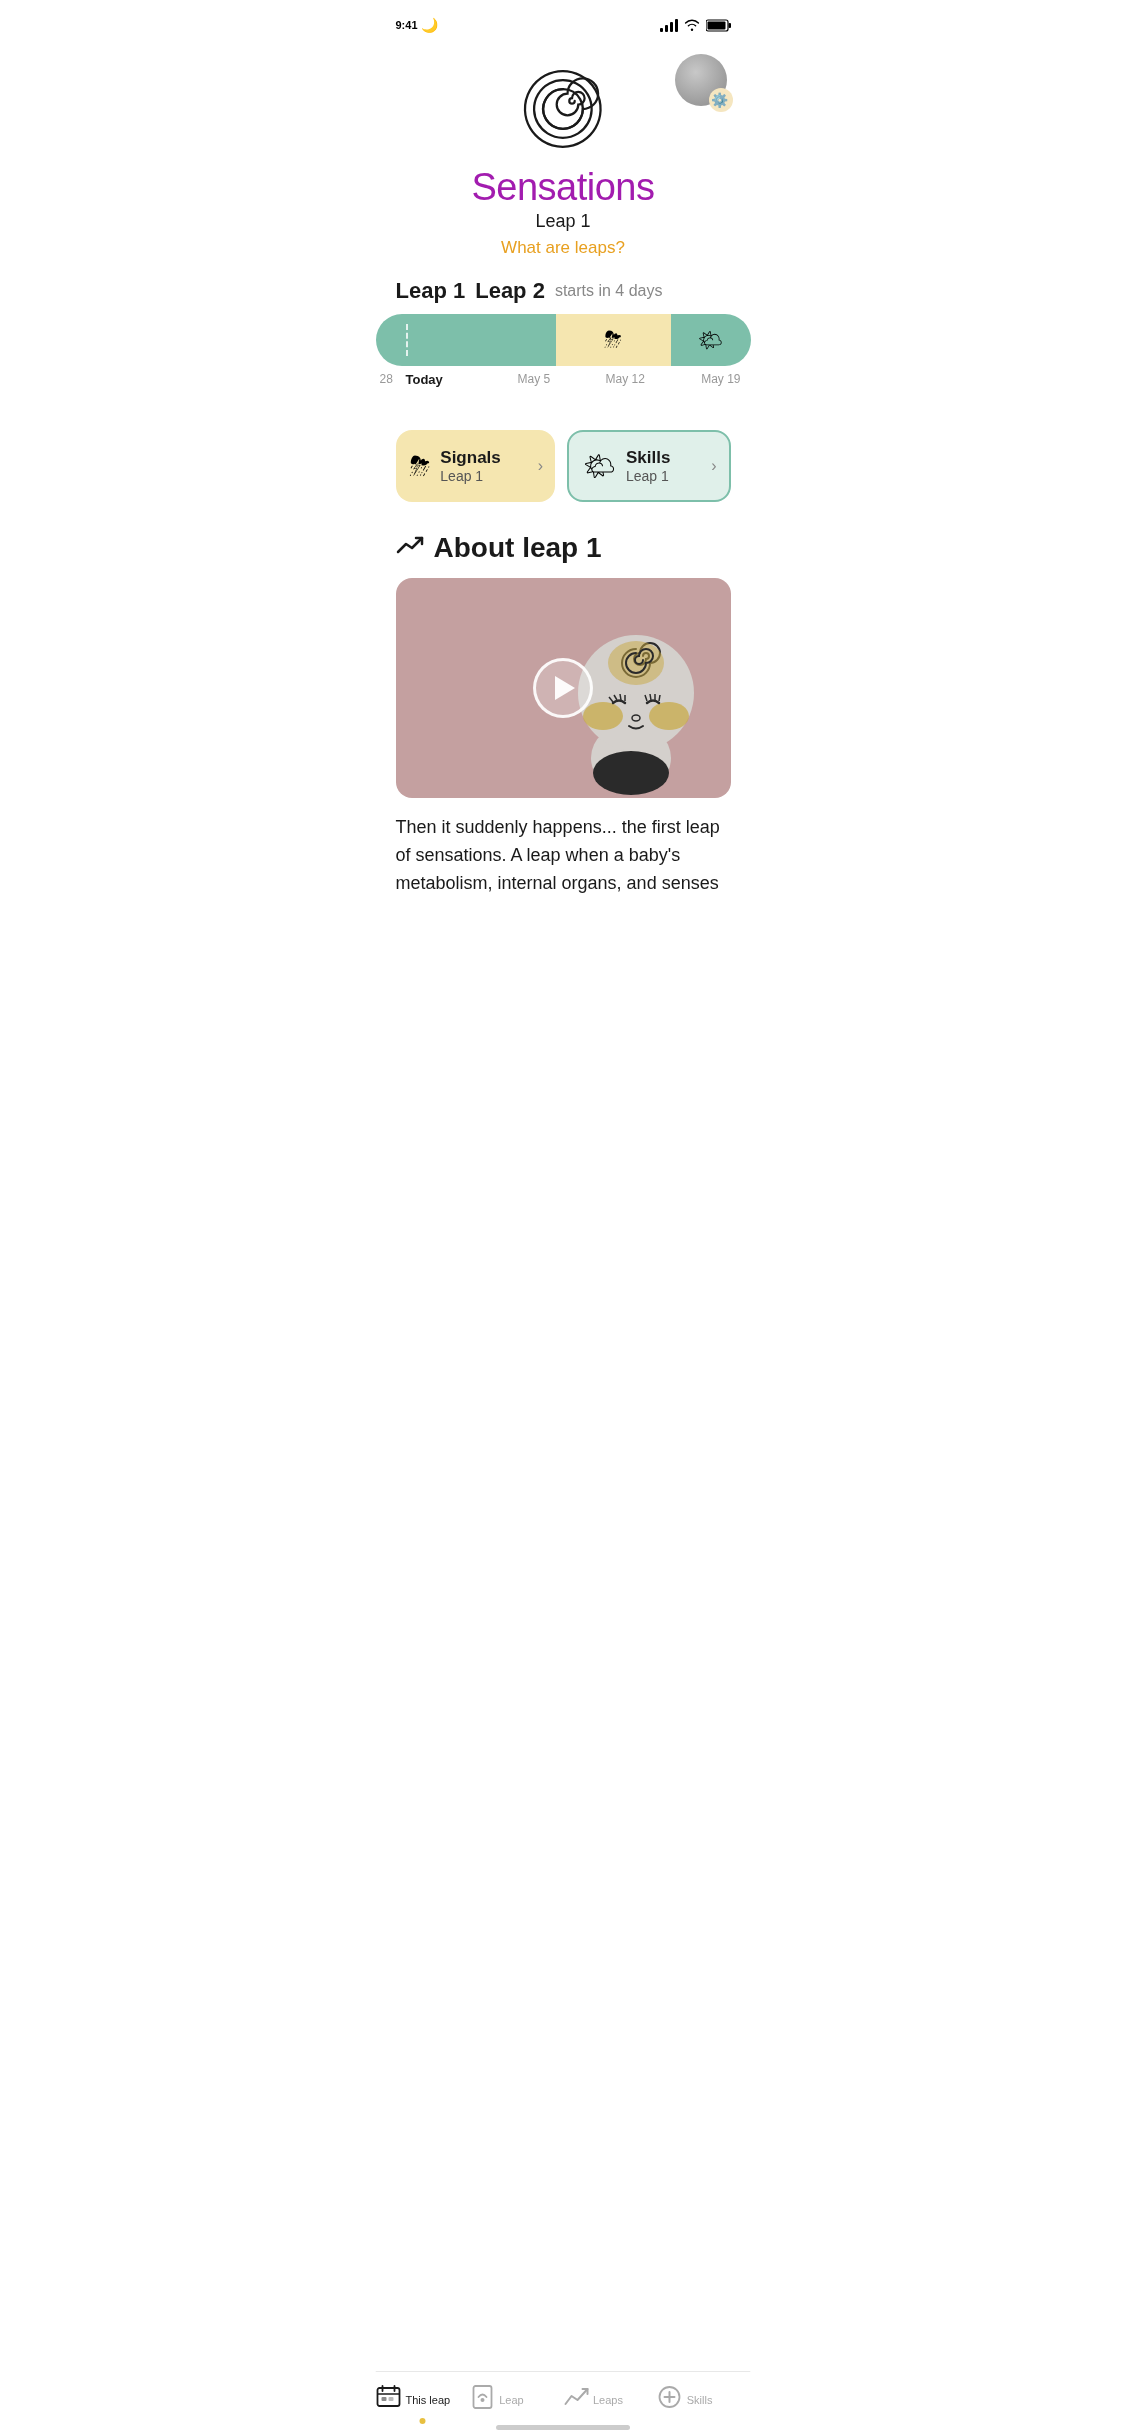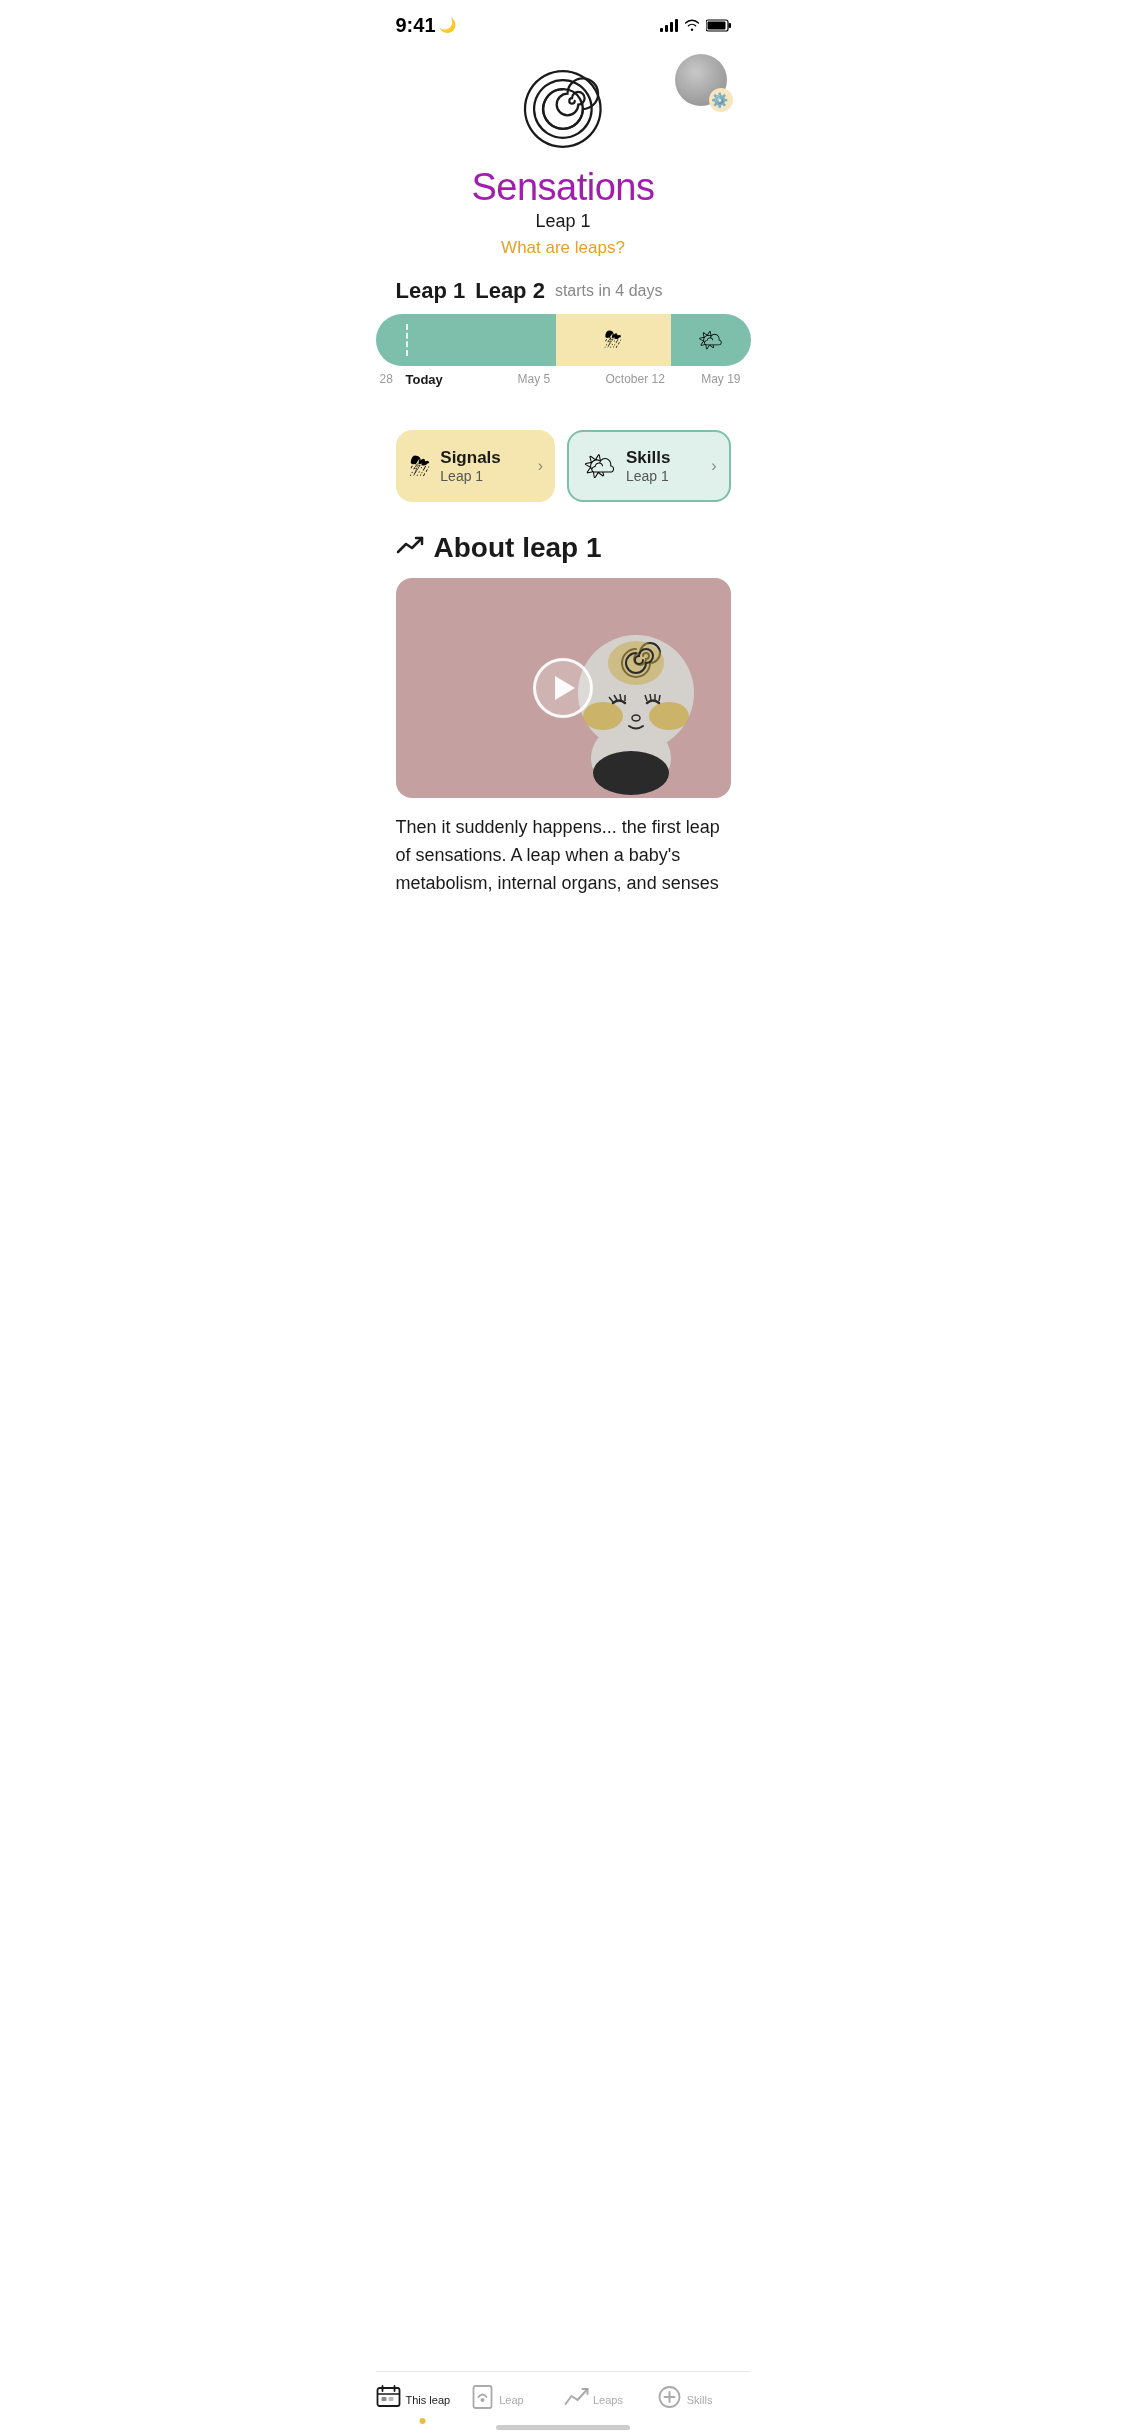--- a/index.html
+++ b/index.html
@@ -16,21 +16,21 @@
 
     
     .status-bar {
       display: flex;
       justify-content: space-between;
       align-items: center;
       padding: 14px 20px 8px 20px;
       height: 44px;
     }
     .status-time {
-      font-size: 20px;
+      font-size: 11px;
       font-weight: 600;
       color: #000;
     }
     .status-icons {
       display: flex;
       align-items: center;
       gap: 6px;
     }
 
     
@@ -439,21 +439,21 @@
       <span class="tl-thunder">⛈</span>
     </div>
     <div class="tl-segment-green-right">
       <span class="tl-sunny">🌤</span>
     </div>
   </div>
   <div class="timeline-dates" style="padding-left:0;padding-right:0;height:22px;position:relative;margin:0 0 18px 0;">
     <span style="position:absolute;left:4px;font-size:12px;color:#999;">28</span>
     <span style="position:absolute;left:30px;font-size:13px;color:#1a1a1a;font-weight:600;">Today</span>
     <span style="position:absolute;left:142px;font-size:12px;color:#999;">May 5</span>
-    <span style="position:absolute;left:230px;font-size:12px;color:#999;">October 12</span>
+    <span style="position:absolute;left:230px;font-size:12px;color:#999;">May 12</span>
     <span style="position:absolute;right:10px;font-size:12px;color:#999;">May 19</span>
   </div>
 </div>
 
 <div class="cards-area">
   <div class="card card-yellow">
     <span class="card-icon">⛈</span>
     <div class="card-text">
       <div class="card-title">Signals</div>
       <div class="card-subtitle">Leap 1</div>

